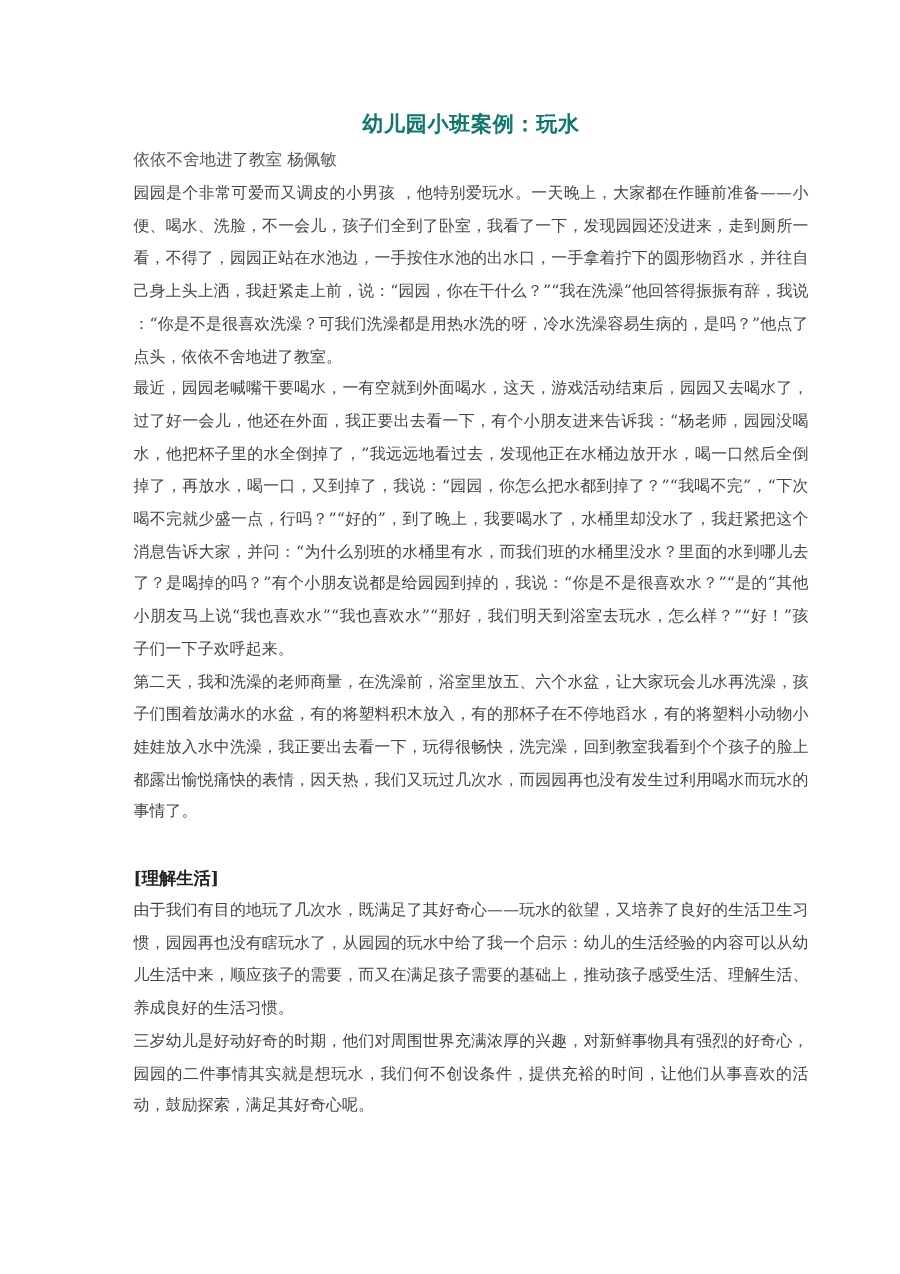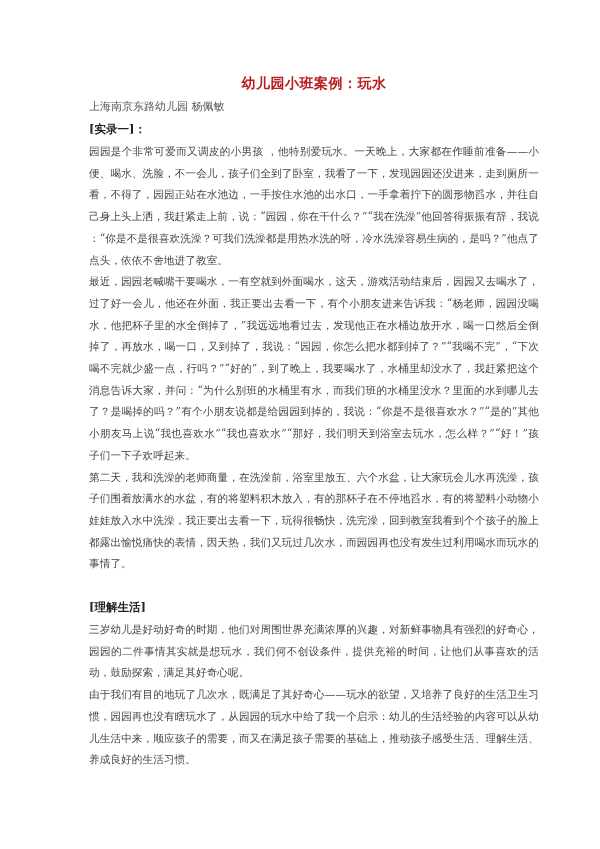--- a/index.html
+++ b/index.html
@@ -1,37 +1,36 @@
 <!DOCTYPE html>
 <html><head>
 <meta charset="utf-8">
 <style>
   html, body { margin: 0; padding: 0; background: #ffffff; }
   body { width: 600px; height: 849px; position: relative; overflow: hidden;
          font-family: "DejaVu Serif", "Liberation Serif", serif; color: #333; }
   .page { position: absolute; left: 89px; top: 74px; width: 450px; }
-  .title { text-align: center; font-weight: bold; font-size: 14px; color: #b91c1c;
+  .title { text-align: center; font-weight: bold; font-size: 14px; color: #0f766e;
            margin: 0 0 7px 0; letter-spacing: 0.5px; line-height: 18px; }
   .author { font-size: 11px; color: #555; line-height: 16px; margin: 0 0 4px 0; }
   .section { font-size: 11.5px; font-weight: bold; color: #222; line-height: 20px; margin: 0 0 2px 0; }
   .para { font-size: 10.6px; line-height: 21.7px; margin: 0; text-align: justify; color: #444;
           letter-spacing: 0.1px; }
   .gap { height: 22px; }
 </style>
 </head>
 <body>
 
 <div class="page">
   <h1 class="title">幼儿园小班案例：玩水</h1>
-  <div class="author">上海南京东路幼儿园  杨佩敏</div>
+  <div class="author">依依不舍地进了教室  杨佩敏</div>
 
-  <div class="section">[实录一]：</div>
   <p class="para">园园是个非常可爱而又调皮的小男孩 ，他特别爱玩水。一天晚上，大家都在作睡前准备——小便、喝水、洗脸，不一会儿，孩子们全到了卧室，我看了一下，发现园园还没进来，走到厕所一看，不得了，园园正站在水池边，一手按住水池的出水口，一手拿着拧下的圆形物舀水，并往自己身上头上洒，我赶紧走上前，说：“园园，你在干什么？”“我在洗澡”他回答得振振有辞，我说 ：“你是不是很喜欢洗澡？可我们洗澡都是用热水洗的呀，冷水洗澡容易生病的，是吗？”他点了点头，依依不舍地进了教室。</p>
 
   <p class="para">最近，园园老喊嘴干要喝水，一有空就到外面喝水，这天，游戏活动结束后，园园又去喝水了，过了好一会儿，他还在外面，我正要出去看一下，有个小朋友进来告诉我：“杨老师，园园没喝水，他把杯子里的水全倒掉了，”我远远地看过去，发现他正在水桶边放开水，喝一口然后全倒掉了，再放水，喝一口，又到掉了，我说：“园园，你怎么把水都到掉了？”“我喝不完”，“下次喝不完就少盛一点，行吗？”“好的”，到了晚上，我要喝水了，水桶里却没水了，我赶紧把这个消息告诉大家，并问：“为什么别班的水桶里有水，而我们班的水桶里没水？里面的水到哪儿去了？是喝掉的吗？”有个小朋友说都是给园园到掉的，我说：“你是不是很喜欢水？”“是的”其他小朋友马上说“我也喜欢水”“我也喜欢水”“那好，我们明天到浴室去玩水，怎么样？”“好！”孩子们一下子欢呼起来。</p>
   <p class="para">第二天，我和洗澡的老师商量，在洗澡前，浴室里放五、六个水盆，让大家玩会儿水再洗澡，孩子们围着放满水的水盆，有的将塑料积木放入，有的那杯子在不停地舀水，有的将塑料小动物小娃娃放入水中洗澡，我正要出去看一下，玩得很畅快，洗完澡，回到教室我看到个个孩子的脸上都露出愉悦痛快的表情，因天热，我们又玩过几次水，而园园再也没有发生过利用喝水而玩水的事情了。</p>
 
   <div class="gap"></div>
 
   <div class="section">[理解生活]</div>
+  <p class="para">由于我们有目的地玩了几次水，既满足了其好奇心——玩水的欲望，又培养了良好的生活卫生习惯，园园再也没有瞎玩水了，从园园的玩水中给了我一个启示：幼儿的生活经验的内容可以从幼儿生活中来，顺应孩子的需要，而又在满足孩子需要的基础上，推动孩子感受生活、理解生活、养成良好的生活习惯。</p>
   <p class="para">三岁幼儿是好动好奇的时期，他们对周围世界充满浓厚的兴趣，对新鲜事物具有强烈的好奇心，园园的二件事情其实就是想玩水，我们何不创设条件，提供充裕的时间，让他们从事喜欢的活动，鼓励探索，满足其好奇心呢。</p>
-  <p class="para">由于我们有目的地玩了几次水，既满足了其好奇心——玩水的欲望，又培养了良好的生活卫生习惯，园园再也没有瞎玩水了，从园园的玩水中给了我一个启示：幼儿的生活经验的内容可以从幼儿生活中来，顺应孩子的需要，而又在满足孩子需要的基础上，推动孩子感受生活、理解生活、养成良好的生活习惯。</p>
 </div>
 
 </body></html>

